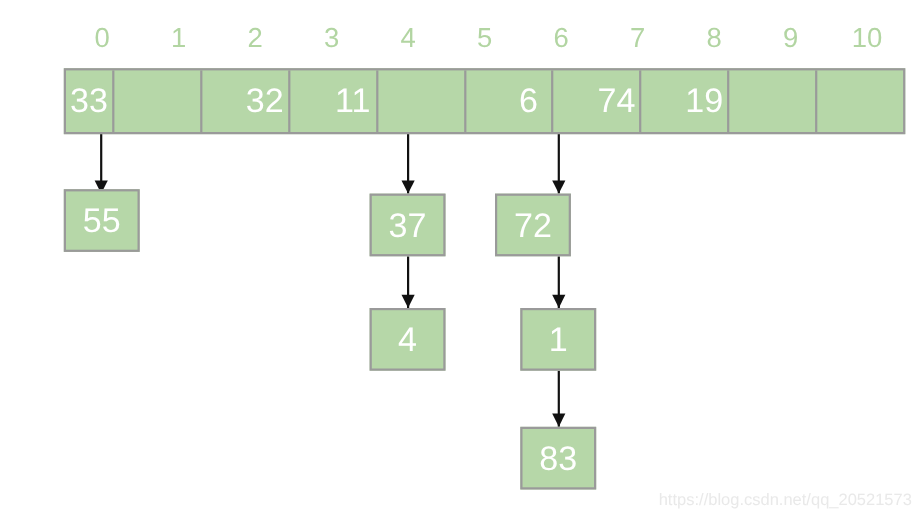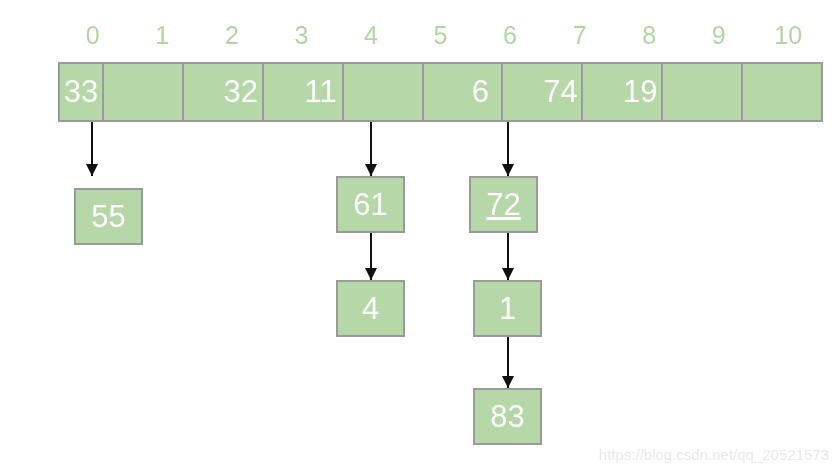--- a/index.html
+++ b/index.html
@@ -40,24 +40,24 @@
   .cell:last-child{border-right:none;}
   
   .node{
     position:absolute;width:69px;height:57px;
     background:#b6d7a8;
     border:2px solid #9a9a9a;
     box-sizing:border-box;
     display:flex;align-items:center;justify-content:center;
     font-size:31px;color:#ffffff;
   }
-  .node-0-0{left:58px;top:188px;margin-left:16px;}
+  .node-0-0{left:58px;top:172px;}
   .node-4-0{left:336px;top:176px;}
   .node-4-1{left:336px;top:280px;}
-  .node-6-0{left:469px;top:176px;text-decoration:underline;}
+  .node-6-0{left:450px;top:176px;}
   .node-6-1{left:473px;top:280px;}
   .node-6-2{left:473px;top:388px;}
   
   .arrow{
     position:absolute;width:2px;background:#111111;
   }
   .arrow::after{
     content:"";position:absolute;bottom:0;left:-5px;
     width:0;height:0;
     border-left:6px solid transparent;
@@ -111,21 +111,21 @@
 
   <div class="arrow arrow-0-a"></div>
   <div class="arrow arrow-4-a"></div>
   <div class="arrow arrow-6-a"></div>
 
   <div class="arrow arrow-4-b"></div>
   <div class="arrow arrow-6-b"></div>
   <div class="arrow arrow-6-c"></div>
 
   <div class="node node-0-0">55</div>
-  <div class="node node-4-0">61</div>
+  <div class="node node-4-0">37</div>
   <div class="node node-4-1">4</div>
   <div class="node node-6-0">72</div>
   <div class="node node-6-1">1</div>
   <div class="node node-6-2">83</div>
 
   <div class="watermark">https://blog.csdn.net/qq_20521573</div>
 
 </div>
 
 </body></html>

